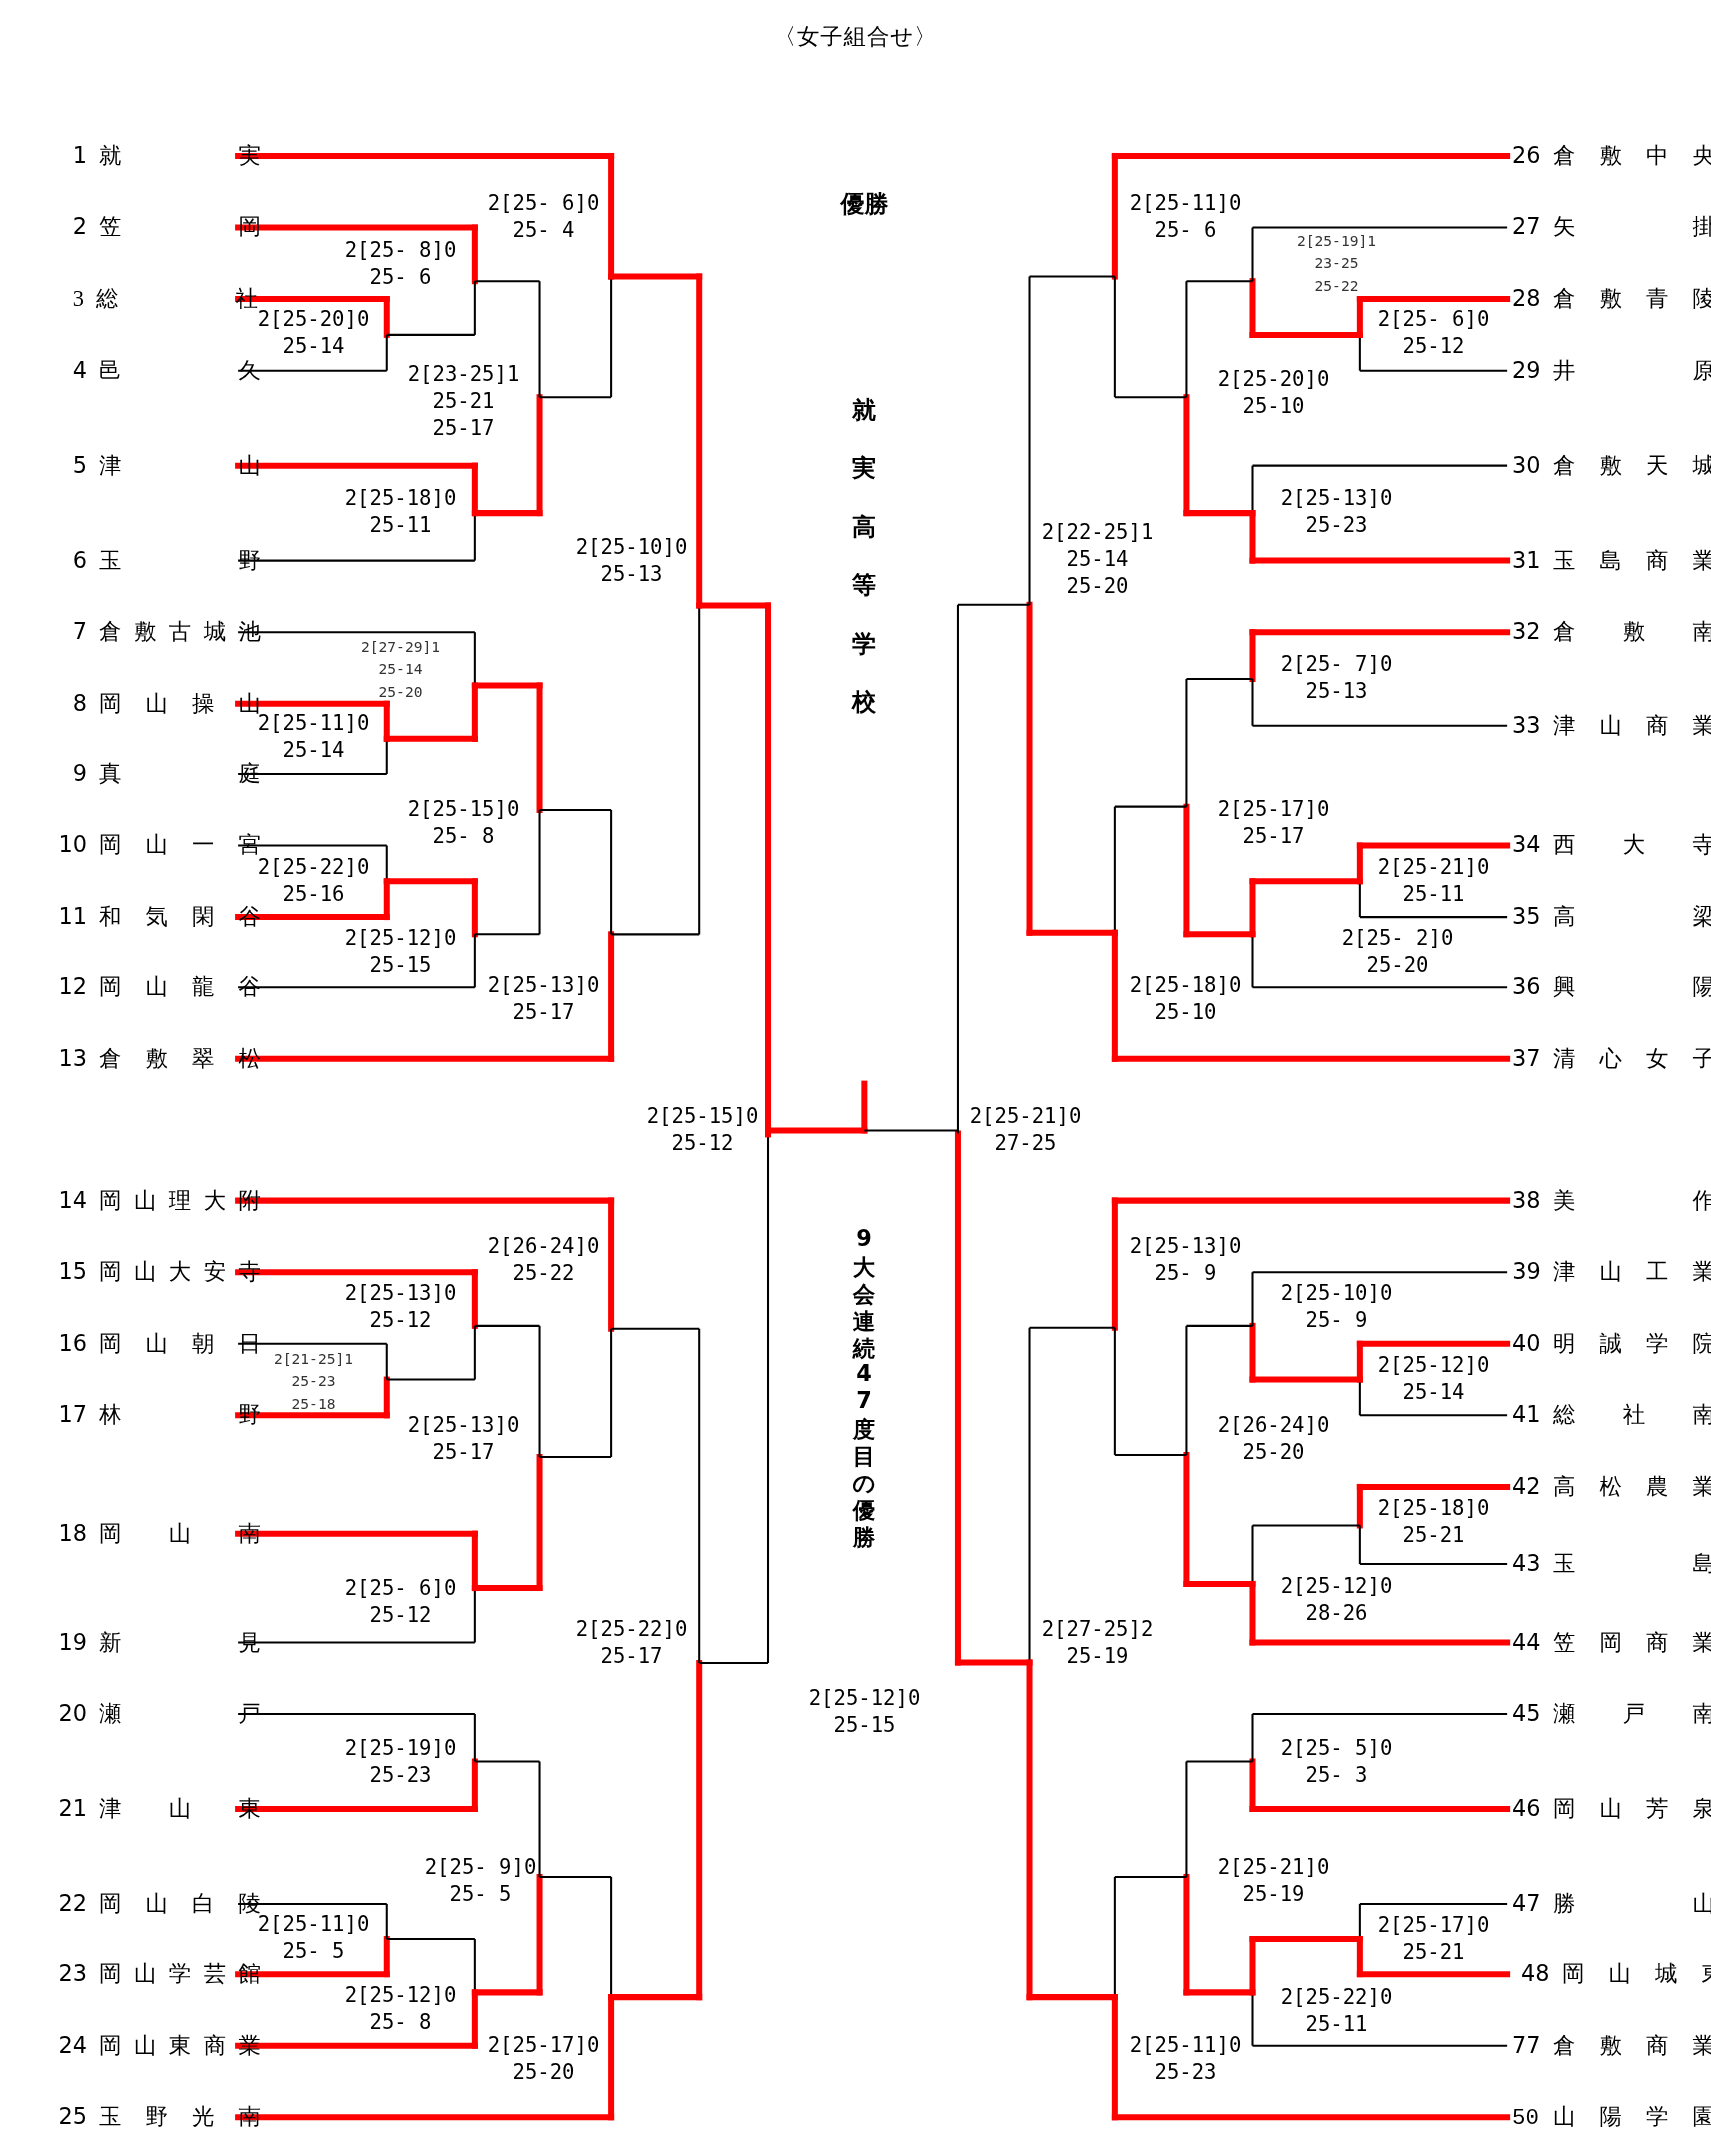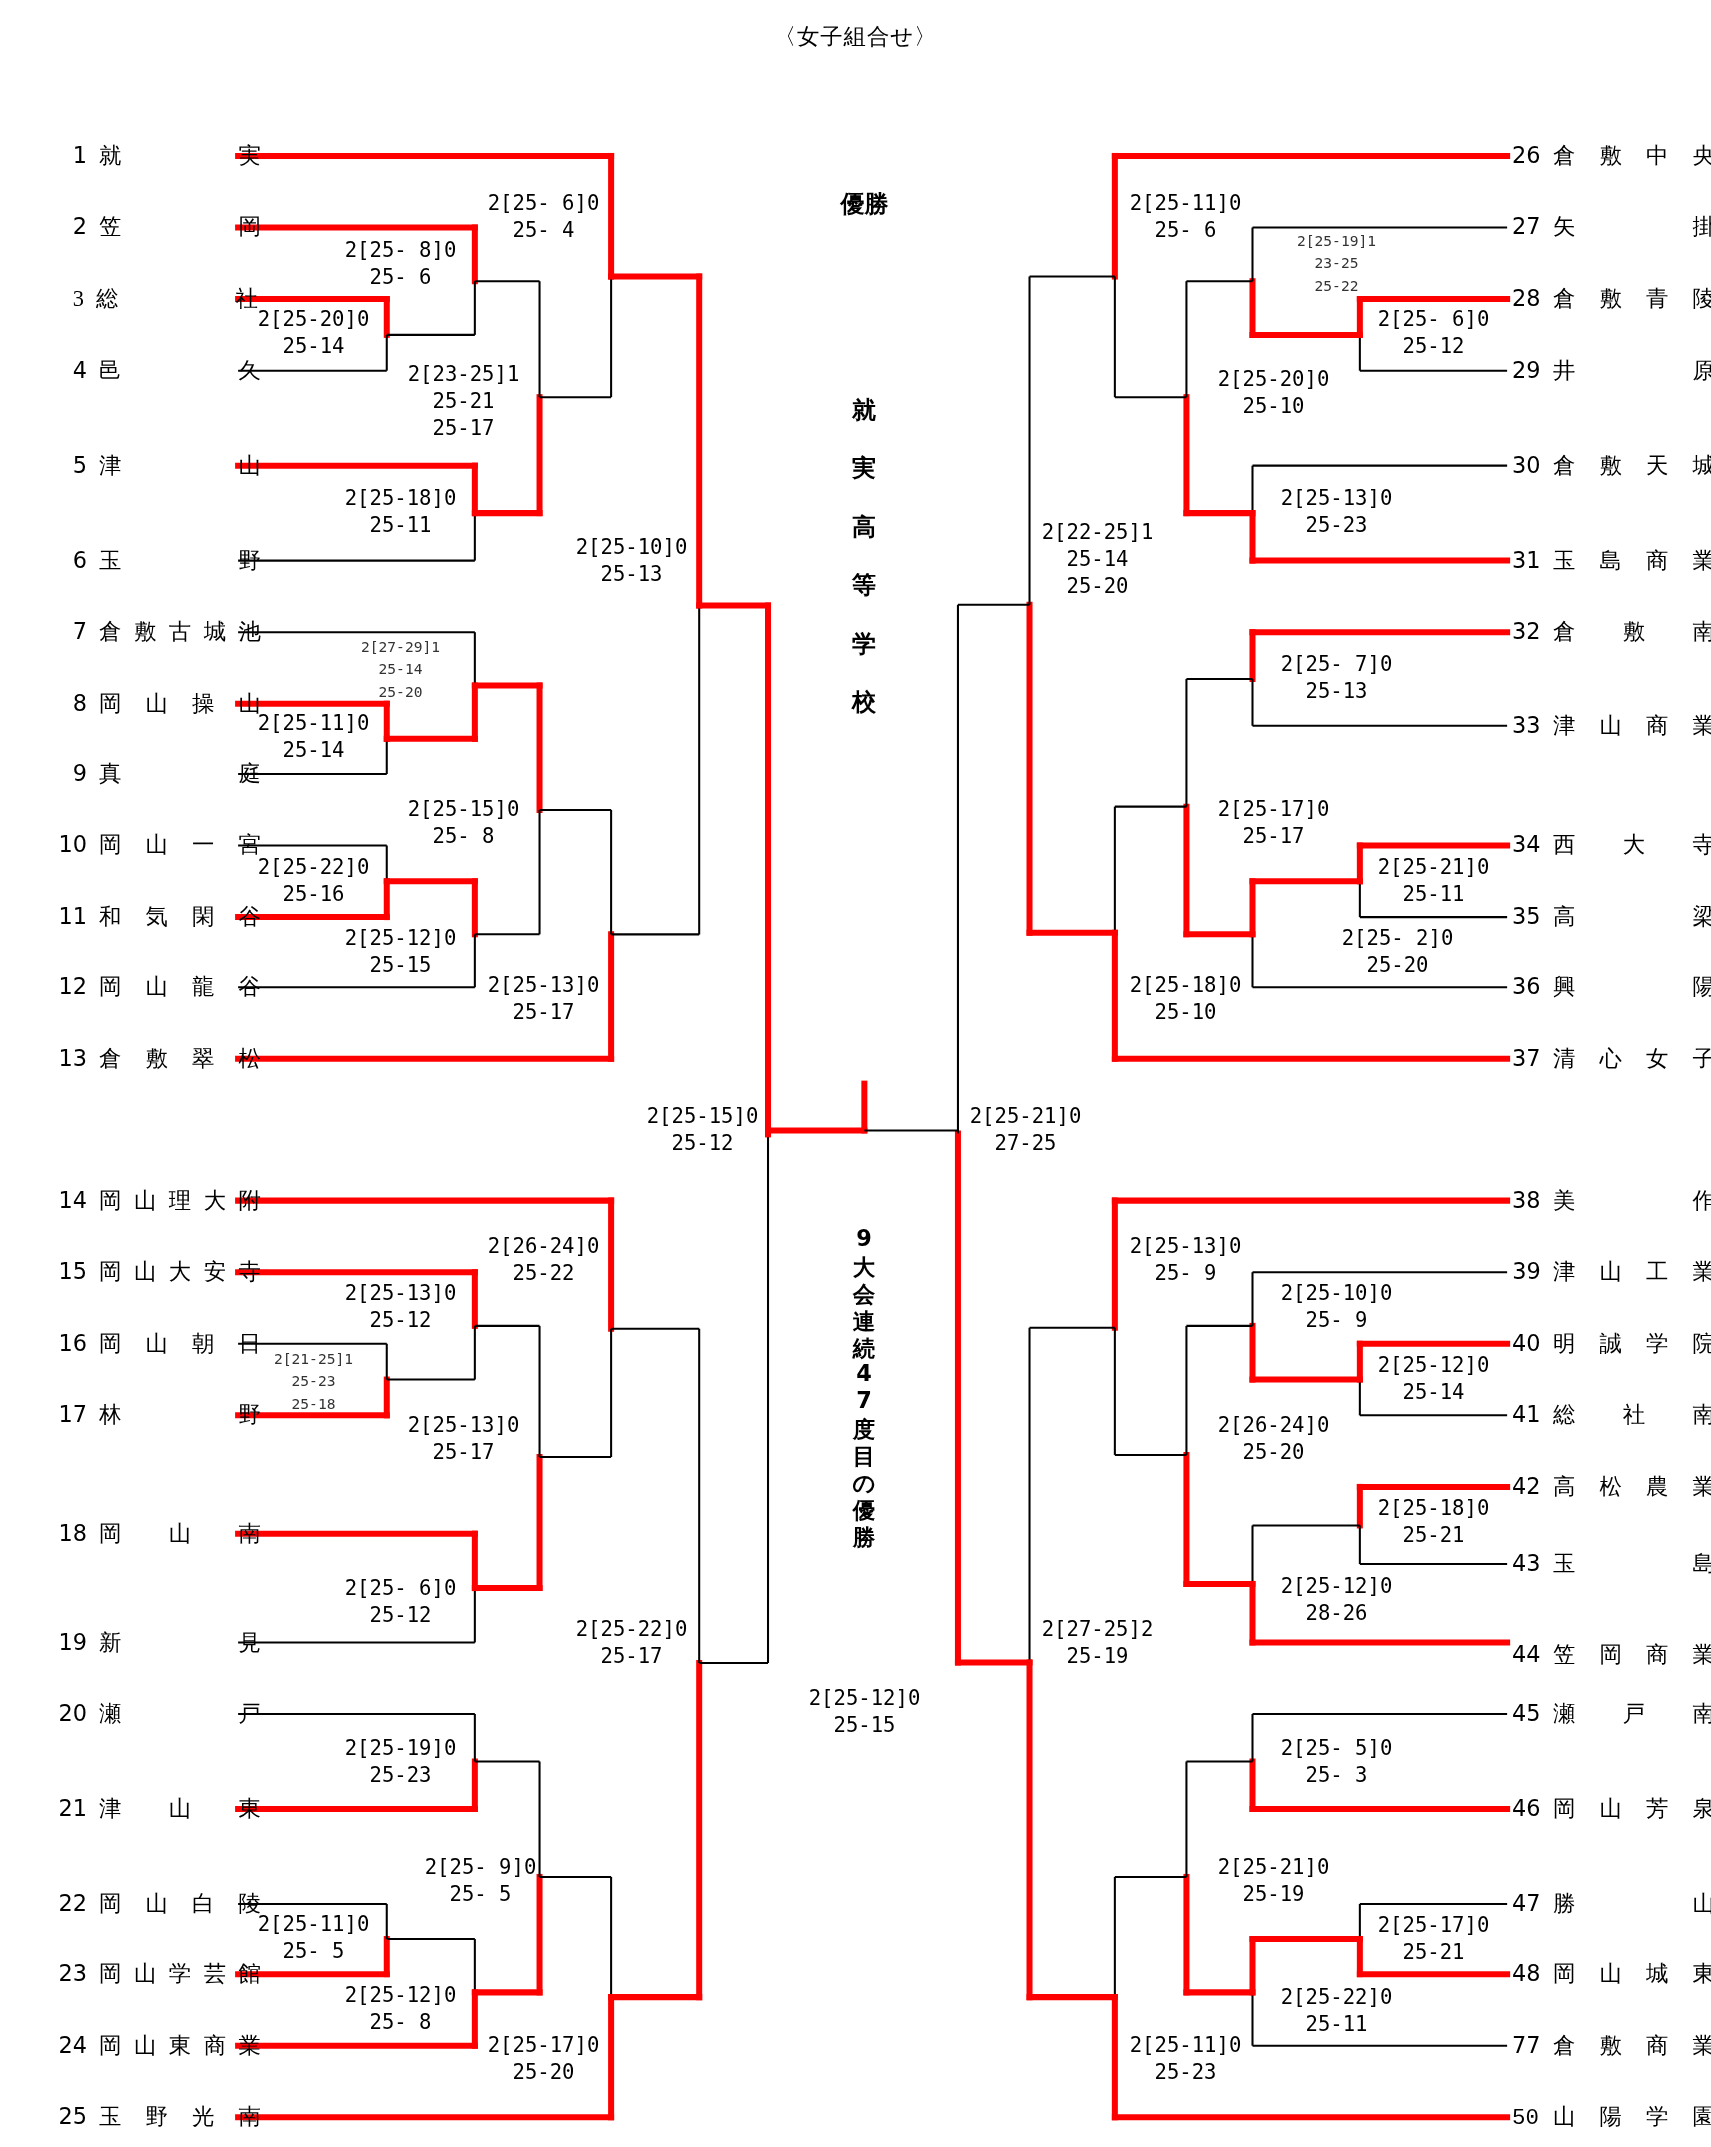--- a/index.html
+++ b/index.html
@@ -258,25 +258,25 @@
     <div class="team right" style="top: 831px; left: 1512px;"><span class="num" style="text-align: left; width: 29px;">34</span><span class="name">西大寺</span></div>
     <div class="team right" style="top: 903px; left: 1512px;"><span class="num" style="text-align: left; width: 29px;">35</span><span class="name">高梁</span></div>
     <div class="team right" style="top: 973px; left: 1512px;"><span class="num" style="text-align: left; width: 29px;">36</span><span class="name">興陽</span></div>
     <div class="team right" style="top: 1045px; left: 1512px;"><span class="num" style="text-align: left; width: 29px;">37</span><span class="name">清心女子</span></div>
     <div class="team right" style="top: 1187px; left: 1512px;"><span class="num" style="text-align: left; width: 29px;">38</span><span class="name">美作</span></div>
     <div class="team right" style="top: 1258px; left: 1512px;"><span class="num" style="text-align: center; width: 29px;">39</span><span class="name">津山工業</span></div>
     <div class="team right" style="top: 1330px; left: 1512px;"><span class="num" style="text-align: left; width: 29px;">40</span><span class="name">明誠学院</span></div>
     <div class="team right" style="top: 1401px; left: 1512px;"><span class="num" style="text-align: left; width: 29px;">41</span><span class="name">総社南</span></div>
     <div class="team right" style="top: 1473px; left: 1512px;"><span class="num" style="text-align: left; width: 29px;">42</span><span class="name">高松農業</span></div>
     <div class="team right" style="top: 1550px; left: 1512px;"><span class="num" style="text-align: left; width: 29px;">43</span><span class="name">玉島</span></div>
-    <div class="team right" style="top: 1629px; left: 1512px;"><span class="num" style="text-align: left; width: 29px; margin-top: 12px;">44</span><span class="name">笠岡商業</span></div>
+    <div class="team right" style="top: 1629px; left: 1512px;"><span class="num" style="text-align: left; width: 29px;">44</span><span class="name">笠岡商業</span></div>
     <div class="team right" style="top: 1700px; left: 1512px;"><span class="num" style="text-align: left; width: 29px;">45</span><span class="name">瀬戸南</span></div>
     <div class="team right" style="top: 1795px; left: 1512px;"><span class="num" style="text-align: left; width: 29px;">46</span><span class="name">岡山芳泉</span></div>
     <div class="team right" style="top: 1890px; left: 1512px;"><span class="num" style="text-align: left; width: 29px;">47</span><span class="name">勝山</span></div>
-    <div class="team right" style="top: 1960px; left: 1512px;"><span class="num" style="text-align: left; width: 29px;">48</span><span class="name">岡山城東</span></div>
+    <div class="team right" style="top: 1960px; left: 1512px;"><span class="num" style="text-align: left; width: 29px; margin-left: 9px;">48</span><span class="name">岡山城東</span></div>
     <div class="team right" style="top: 2032px; left: 1512px;"><span class="num" style="text-align: left; width: 29px;">77</span><span class="name">倉敷商業</span></div>
     <div class="team right" style="top: 2103px; left: 1512px;"><span class="num" style="text-align: left; width: 29px; font-family: Liberation Mono, monospace;">50</span><span class="name">山陽学園</span></div>
     <div class="score" style="width: 155px; left: 236px; top: 306px;"><div>2[25-20]0</div><div>25-14</div></div>
     <div class="score" style="width: 155px; left: 323px; top: 237px;"><div>2[25- 8]0</div><div>25- 6</div></div>
     <div class="score" style="width: 155px; left: 323px; top: 485px;"><div>2[25-18]0</div><div>25-11</div></div>
     <div class="score" style="width: 155px; left: 386px; top: 361px;"><div>2[23-25]1</div><div>25-21</div><div>25-17</div></div>
     <div class="score" style="width: 155px; left: 466px; top: 190px;"><div>2[25- 6]0</div><div>25- 4</div></div>
     <div class="score" style="width: 155px; left: 236px; top: 710px;"><div>2[25-11]0</div><div>25-14</div></div>
     <div class="score small" style="width: 155px; left: 323px; top: 636px;"><div>2[27-29]1</div><div>25-14</div><div>25-20</div></div>
     <div class="score" style="width: 155px; left: 236px; top: 854px;"><div>2[25-22]0</div><div>25-16</div></div>

